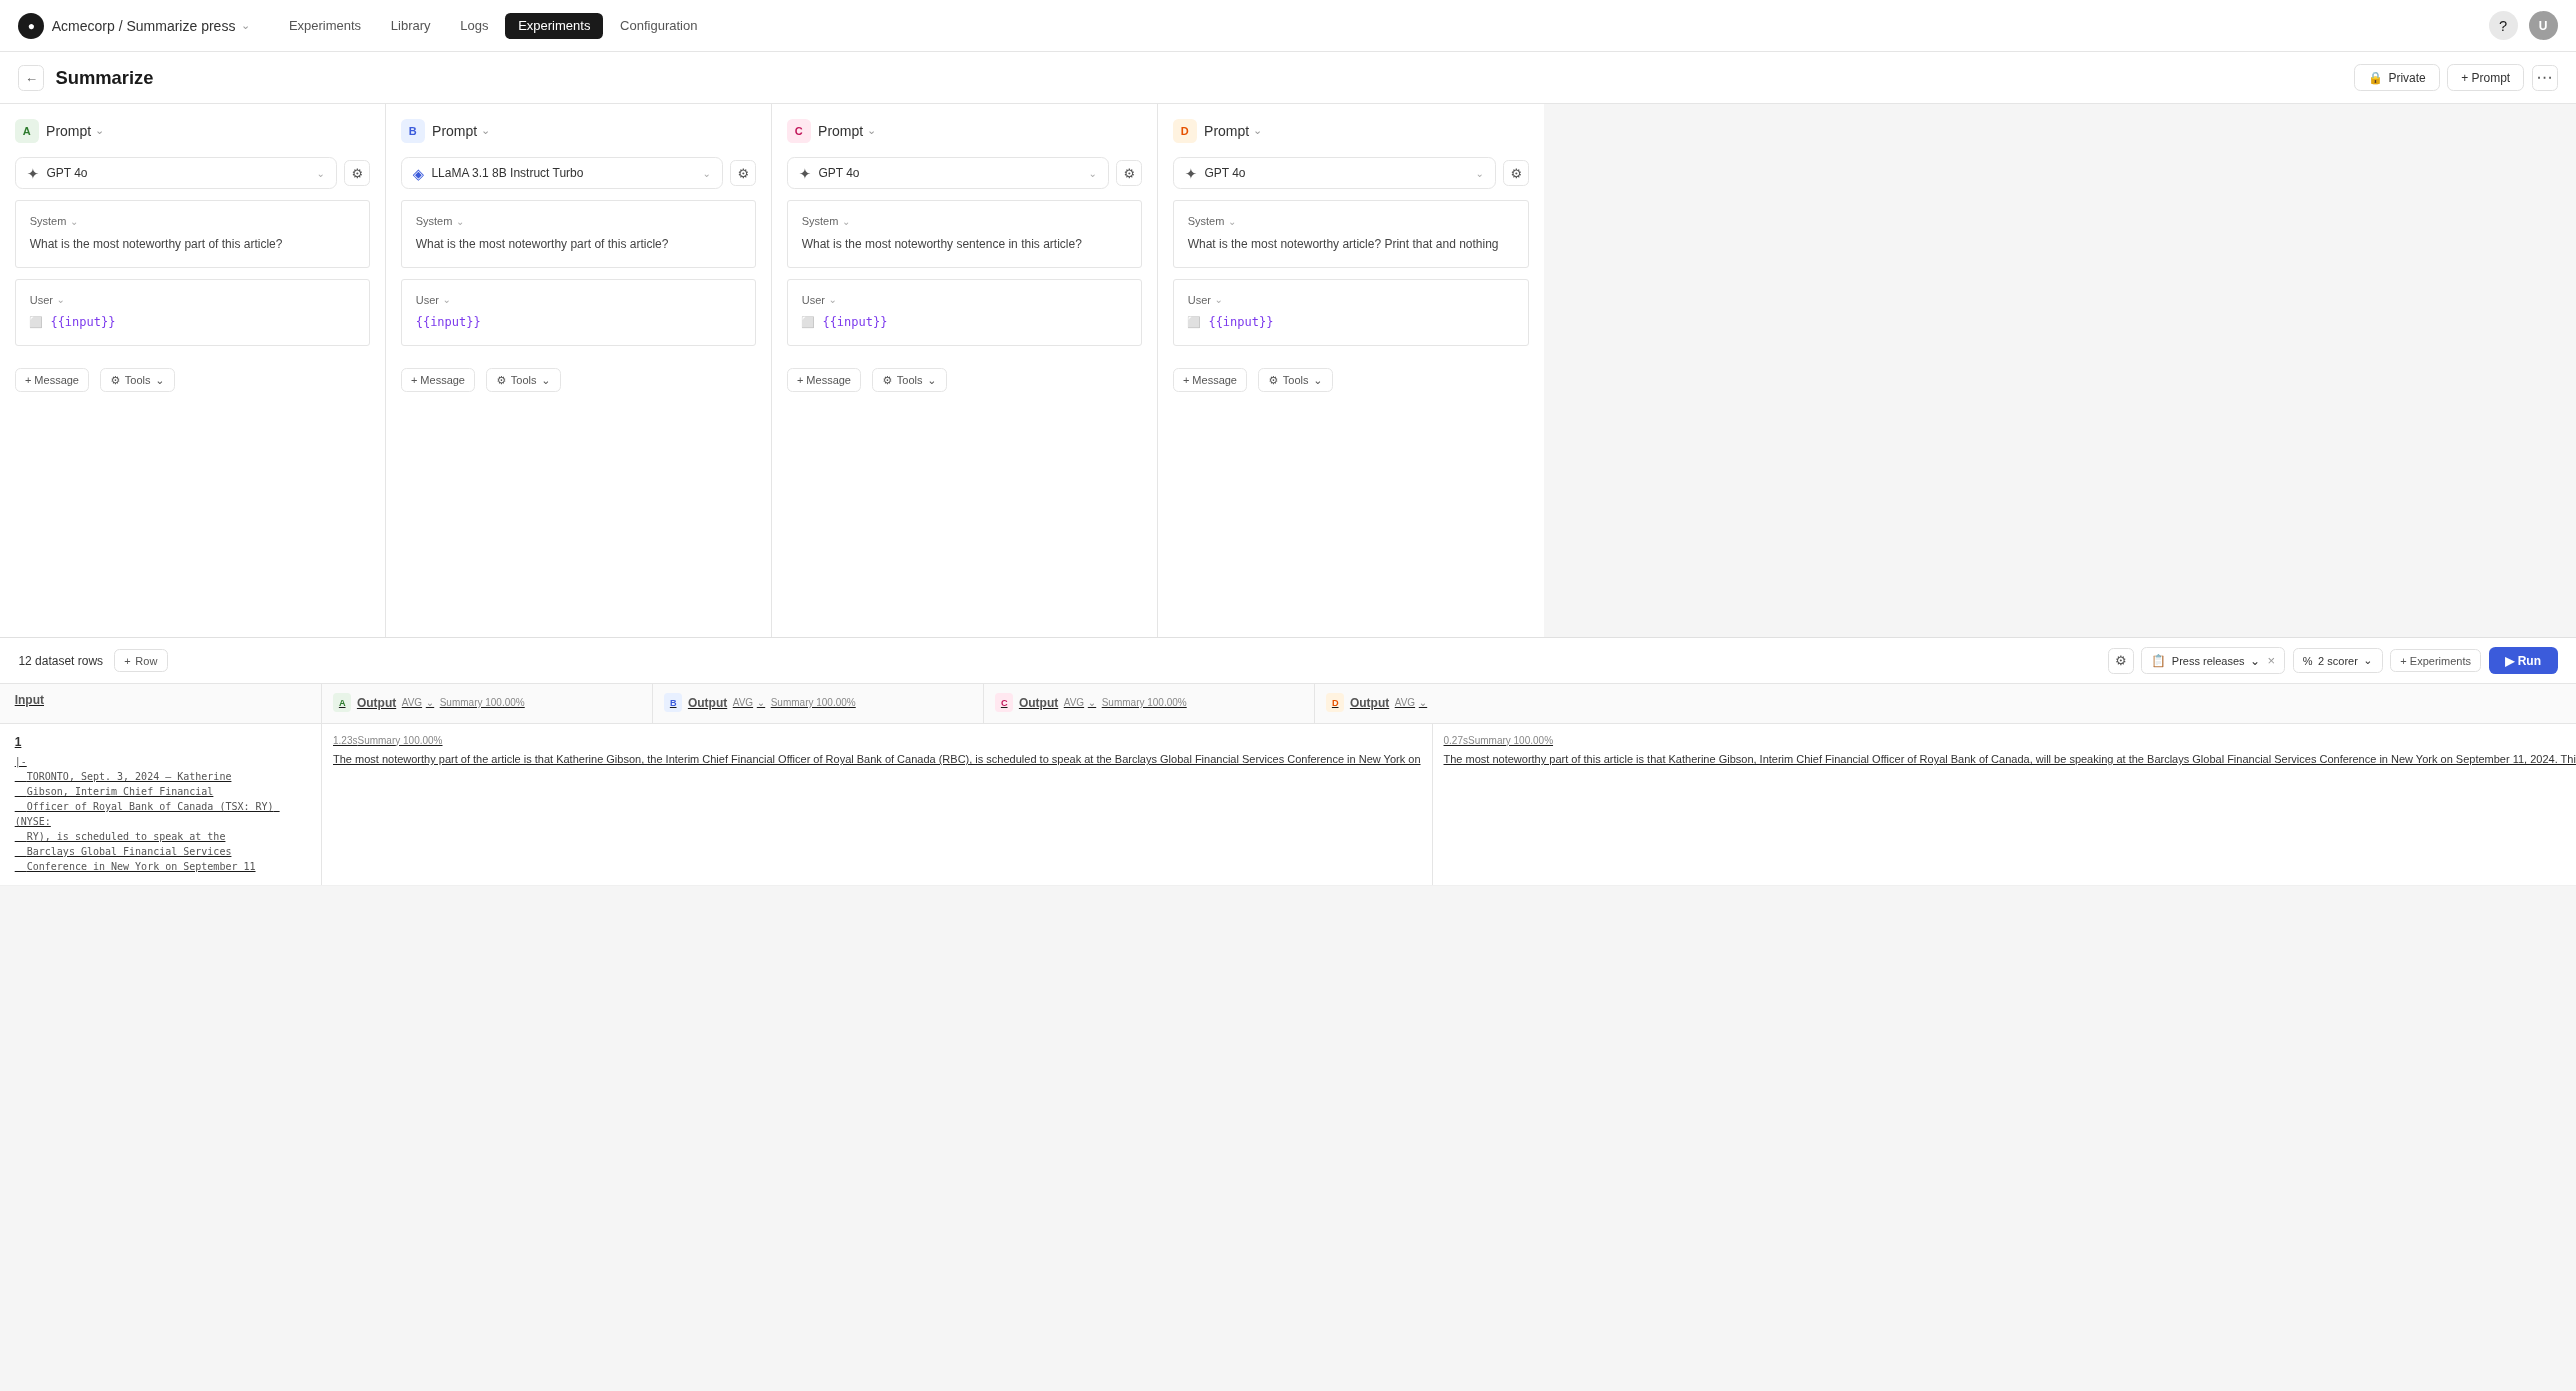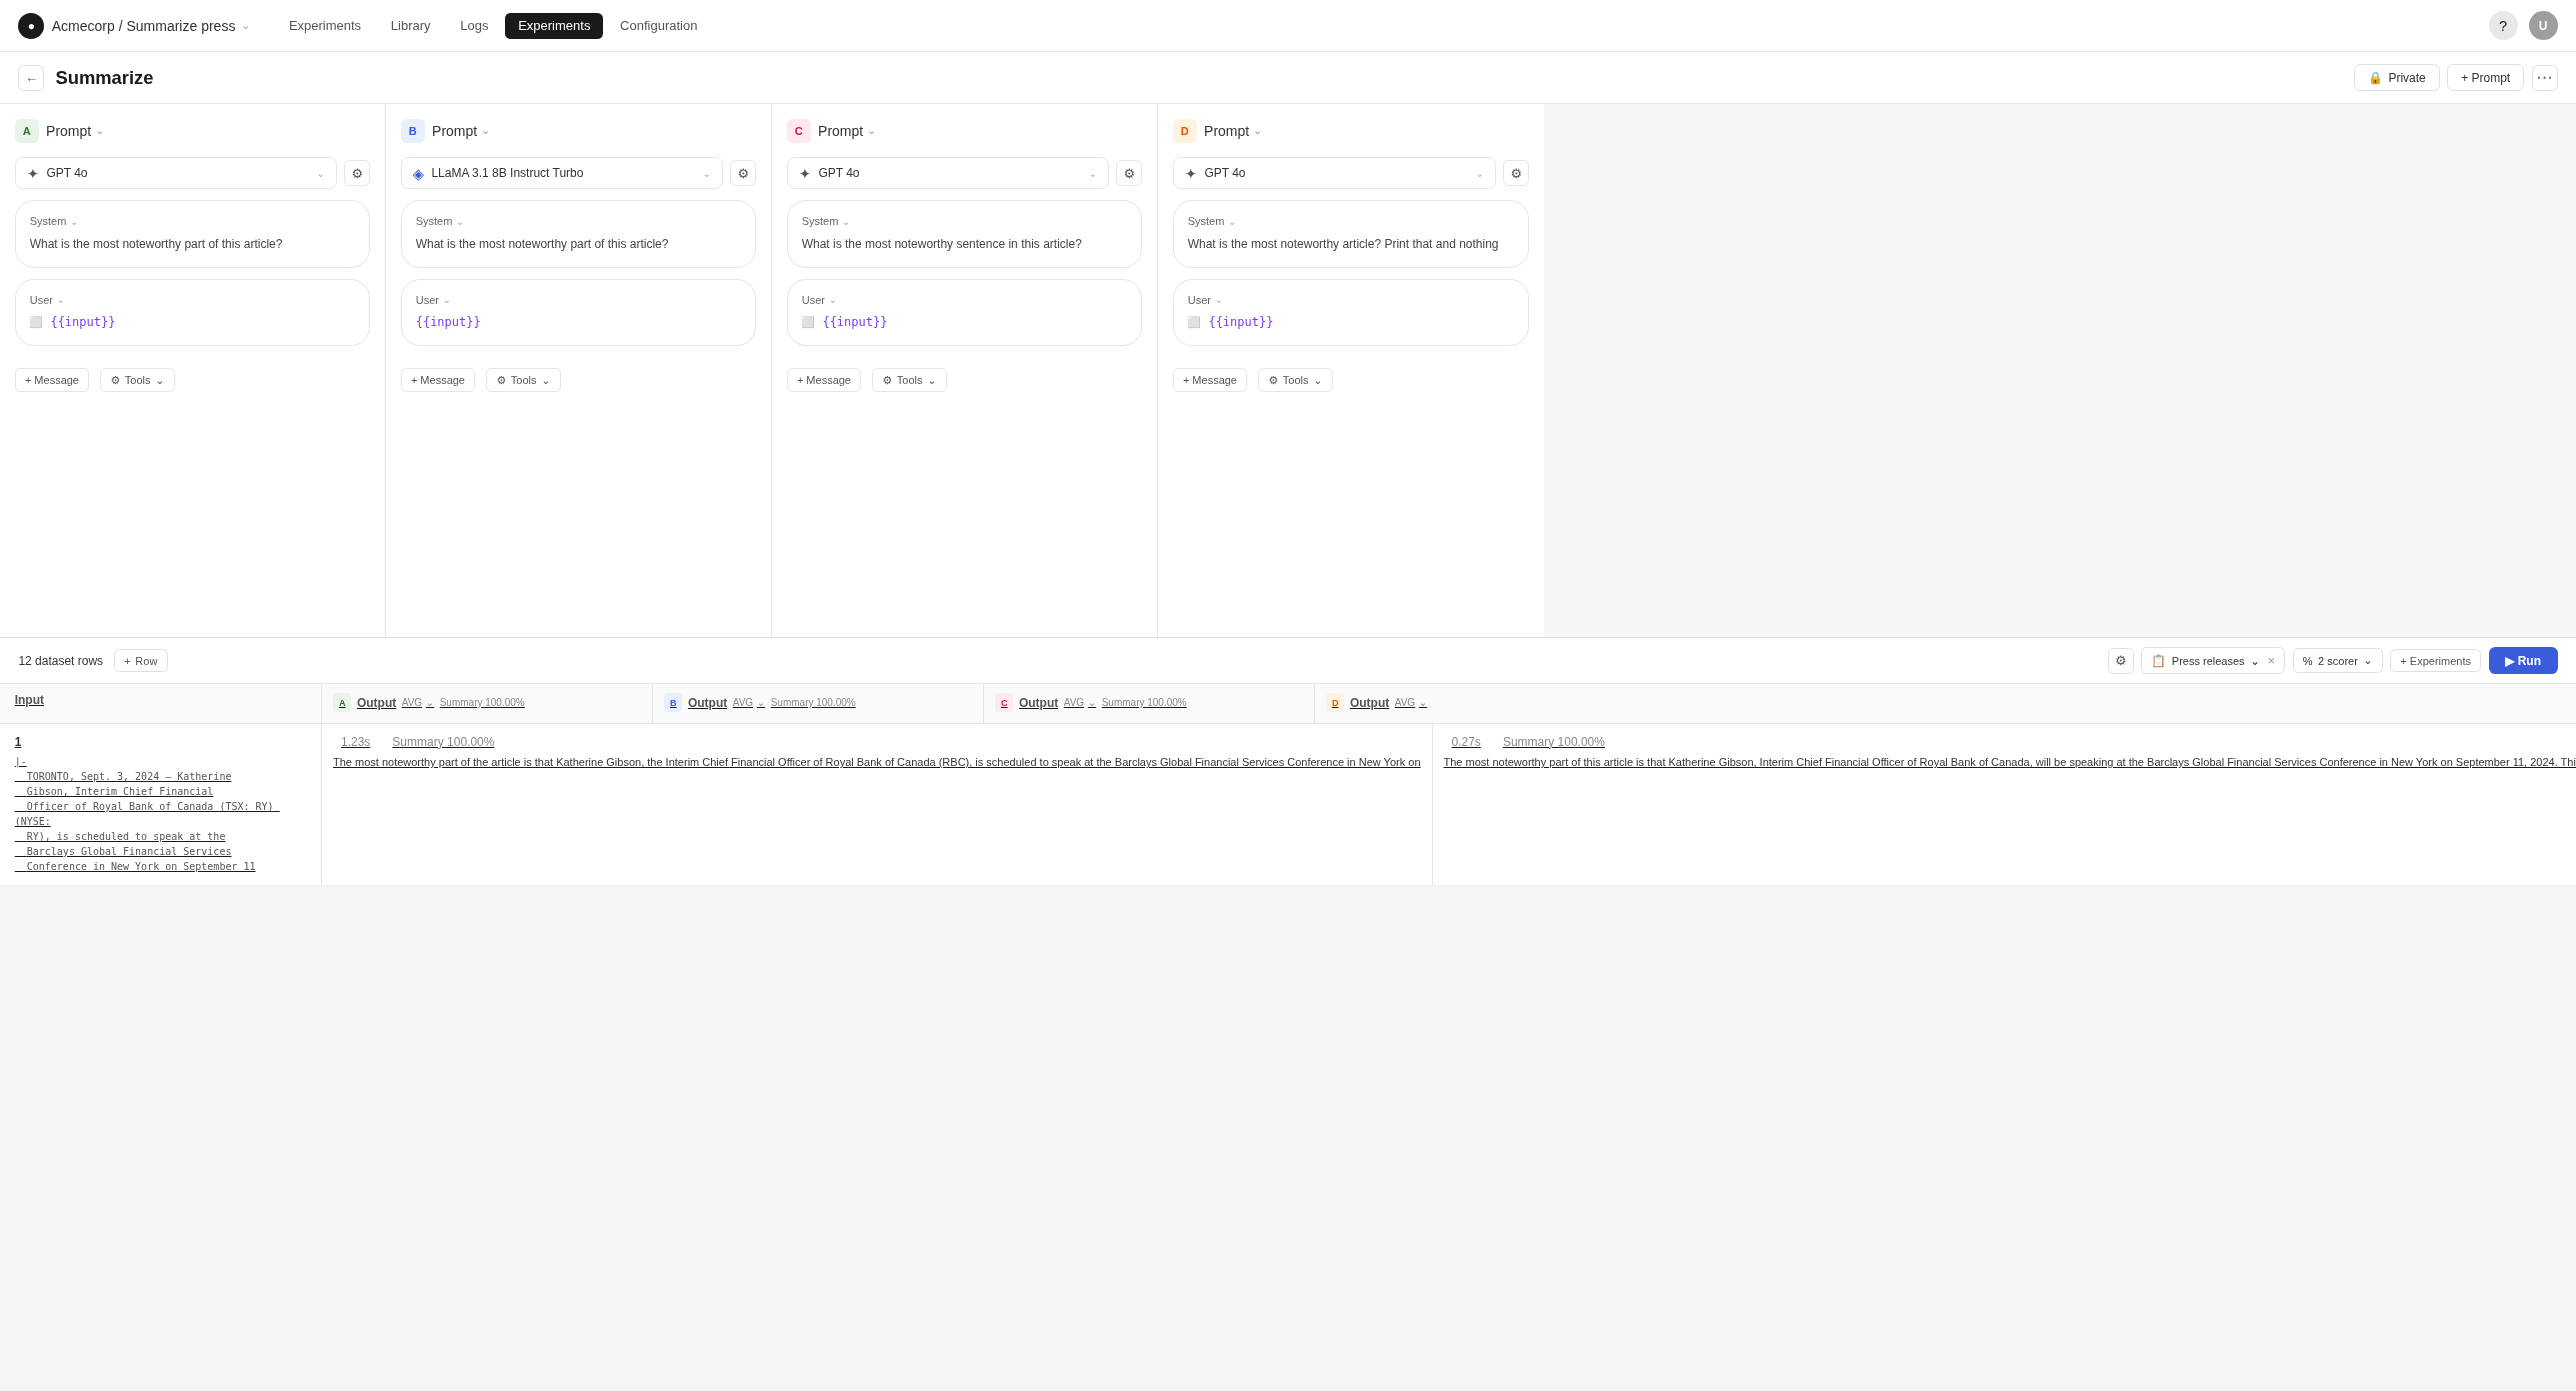--- a/index.html
+++ b/index.html
@@ -54,21 +54,21 @@
     .badge-d { background: #fff3e0; color: #e65100; }
     .prompt-label { font-size:14px; font-weight:500; color:#333; display:flex; align-items:center; gap:3.7px; cursor:pointer; }
     .prompt-label-chevron { font-size:11px; color:#999; }
 
     .model-selector { display:flex; align-items:center; gap:7.4px; border:0.9px solid #e5e5e5; border-radius:7.4px; padding: 6.4px 11px; background:#fff; cursor:pointer; }
     .model-icon { font-size:14.7px; }
     .model-name { font-size:12px; color:#333; flex:1; }
     .model-chevron { font-size:10px; color:#aaa; }
     .model-settings { width:26px; height:26px; border:0.9px solid #e5e5e5; border-radius:5.5px; display:flex; align-items:center; justify-content:center; cursor:pointer; font-size:13px; color:#555; }
 
-    .message-block { border: 0.9px solid #e5e5e5; border-radius: 19px; padding: 14px; background:#fff; }
+    .message-block { border: 0.9px solid #e5e5e5; border-radius: 3px; padding: 14px; background:#fff; }
     .message-role { display:flex; align-items:center; gap:3.7px; margin-bottom:7.4px; font-size:11px; color:#666; cursor:pointer; font-weight:500; }
     .message-role-chevron { font-size:10px; color:#aaa; }
     .message-text { font-size:12px; color:#444; line-height:1.5; }
     .message-input-icon { font-size:11px; margin-right:3.7px; color:#888; }
     .input-template { color: #7c3aed; font-family: monospace; font-size:12px; }
 
     .message-actions { display:flex; gap:11px; margin-top:11px; }
     .msg-action-btn { display:flex; align-items:center; gap:4.6px; padding: 4.6px 9.2px; border:0.9px solid #e5e5e5; border-radius:5.5px; background:#fff; cursor:pointer; font-size:11px; color:#555; }
 
     
@@ -94,21 +94,21 @@
     .col-output-label { display:flex; align-items:center; gap:5.5px; margin-bottom:1.8px; }
     .col-output-label .badge { width:18.4px; height:18.4px; border-radius:3.7px; display:flex; align-items:center; justify-content:center; font-size:9.2px; font-weight:700; }
     .col-output-title { font-size:12px; font-weight:600; color:#555; }
     .col-output-meta { font-size:10px; color:#888; display:flex; align-items:center; gap:3.7px; }
 
     .results-row { display:flex; border-bottom:0.9px solid #f0f0f0; }
     .cell-input { min-width:322px; width:322px; padding:11px 14.7px; border-right:0.9px solid #e5e5e5; flex-shrink:0; }
     .cell-input-num { font-size:12px; font-weight:600; color:#333; margin-bottom:5.5px; }
     .cell-input-text { font-size:10px; color:#555; line-height:1.5; font-family: monospace; white-space:pre-wrap; }
     .cell-output { min-width:331px; padding:11px 11px; border-right:0.9px solid #e5e5e5; flex-shrink:0; vertical-align:top; }
-    .cell-meta { font-size:12px; color:#888; margin-bottom:5.5px; display:flex; gap:22px;margin-left:8px; }
+    .cell-meta { font-size:10px; color:#888; margin-bottom:5.5px; display:flex; gap:0; }
     .cell-text { font-size:11px; color:#333; line-height:1.6; }
 
     
     .col-output-last { min-width: 276px; padding:9.2px 11px; flex-shrink:0; }
 
     
     ::-webkit-scrollbar { height:5.5px; width:5.5px; }
     ::-webkit-scrollbar-track { background:#f0f0f0; }
     ::-webkit-scrollbar-thumb { background:#ccc; border-radius:2.8px; }
   </style>

